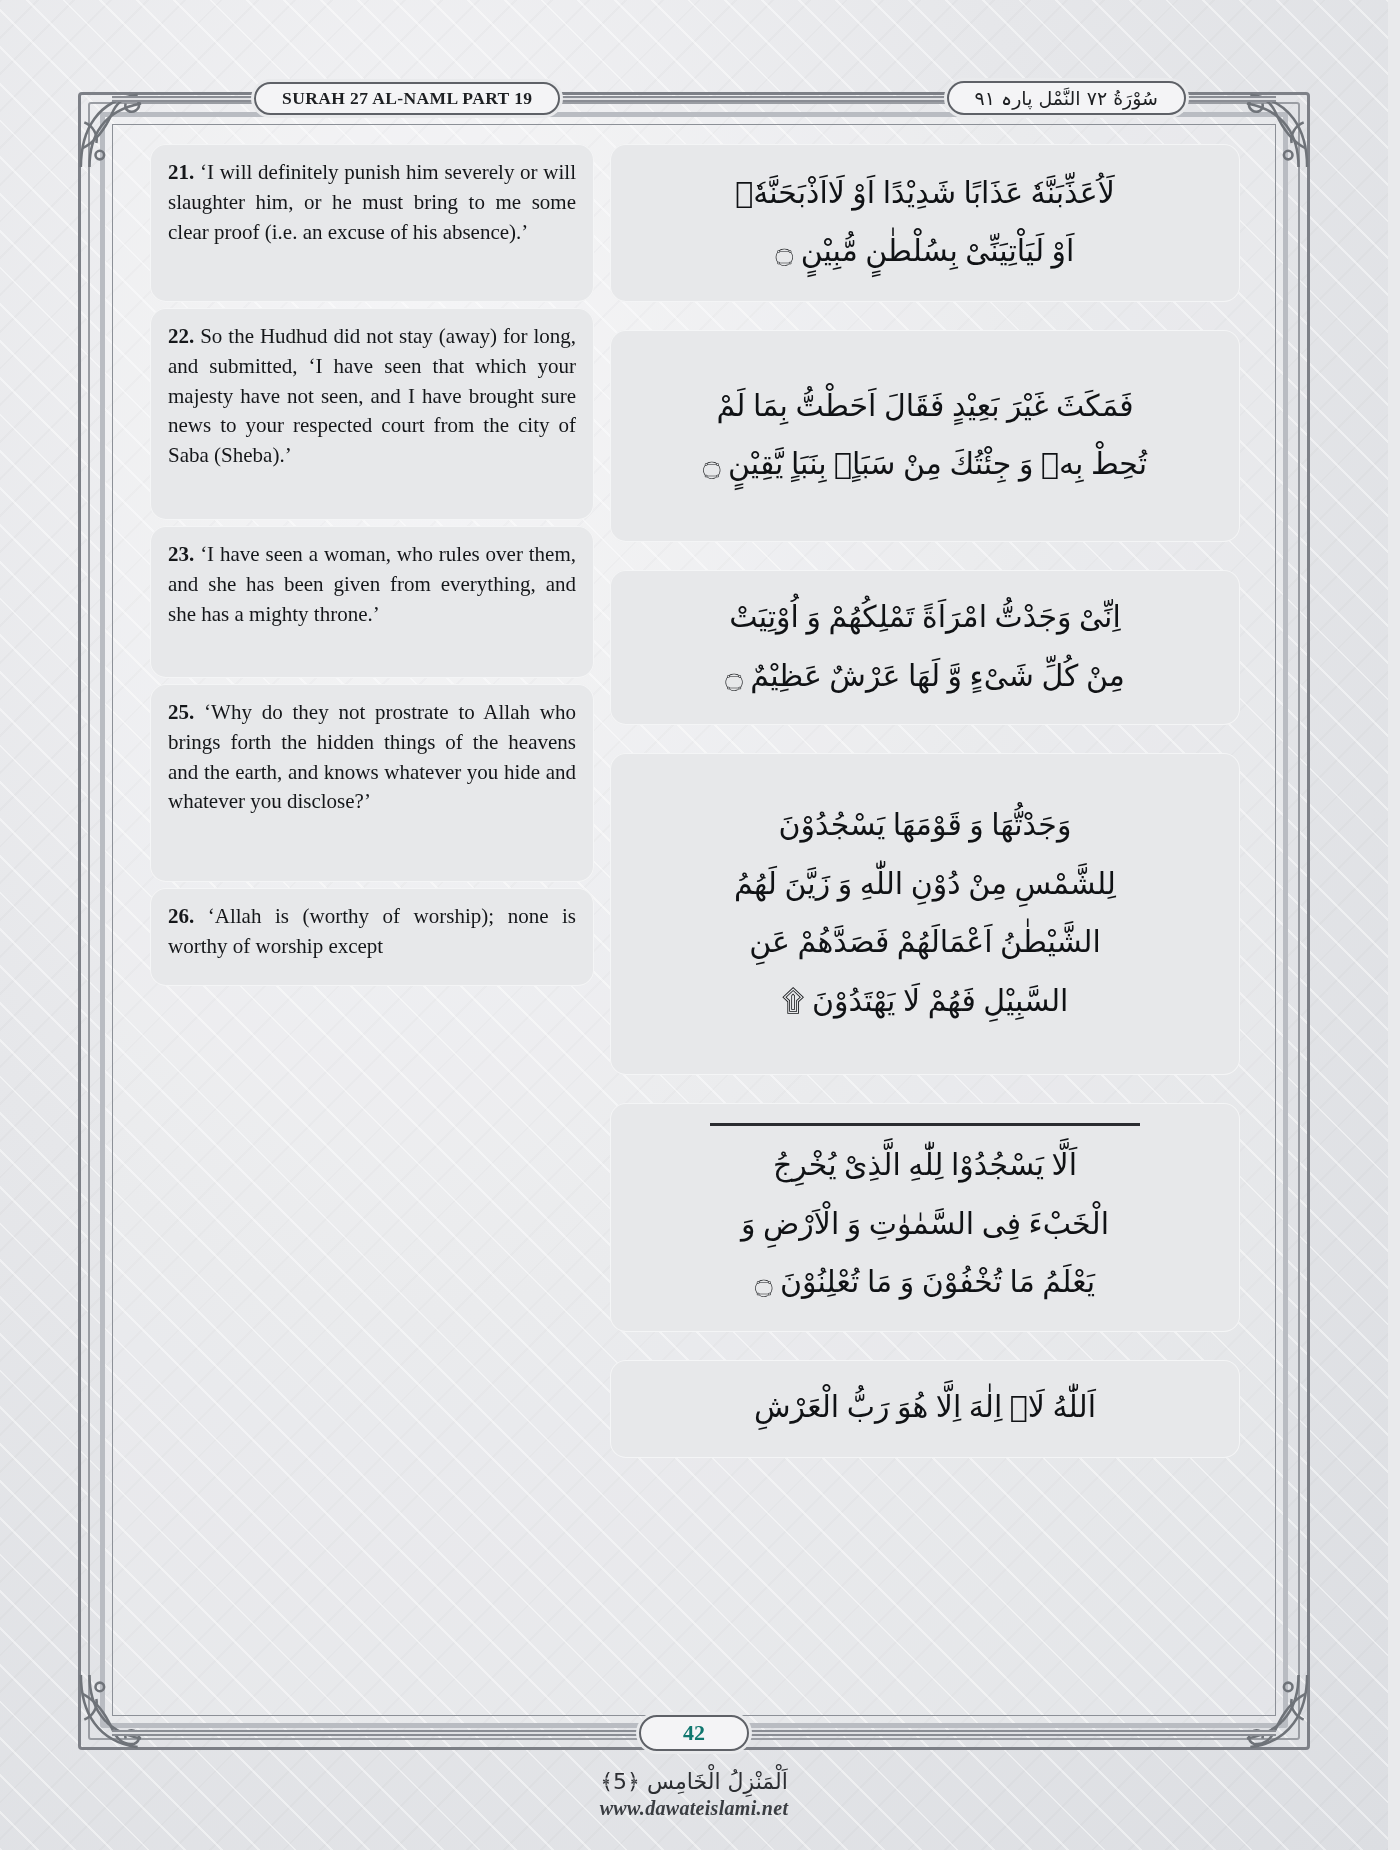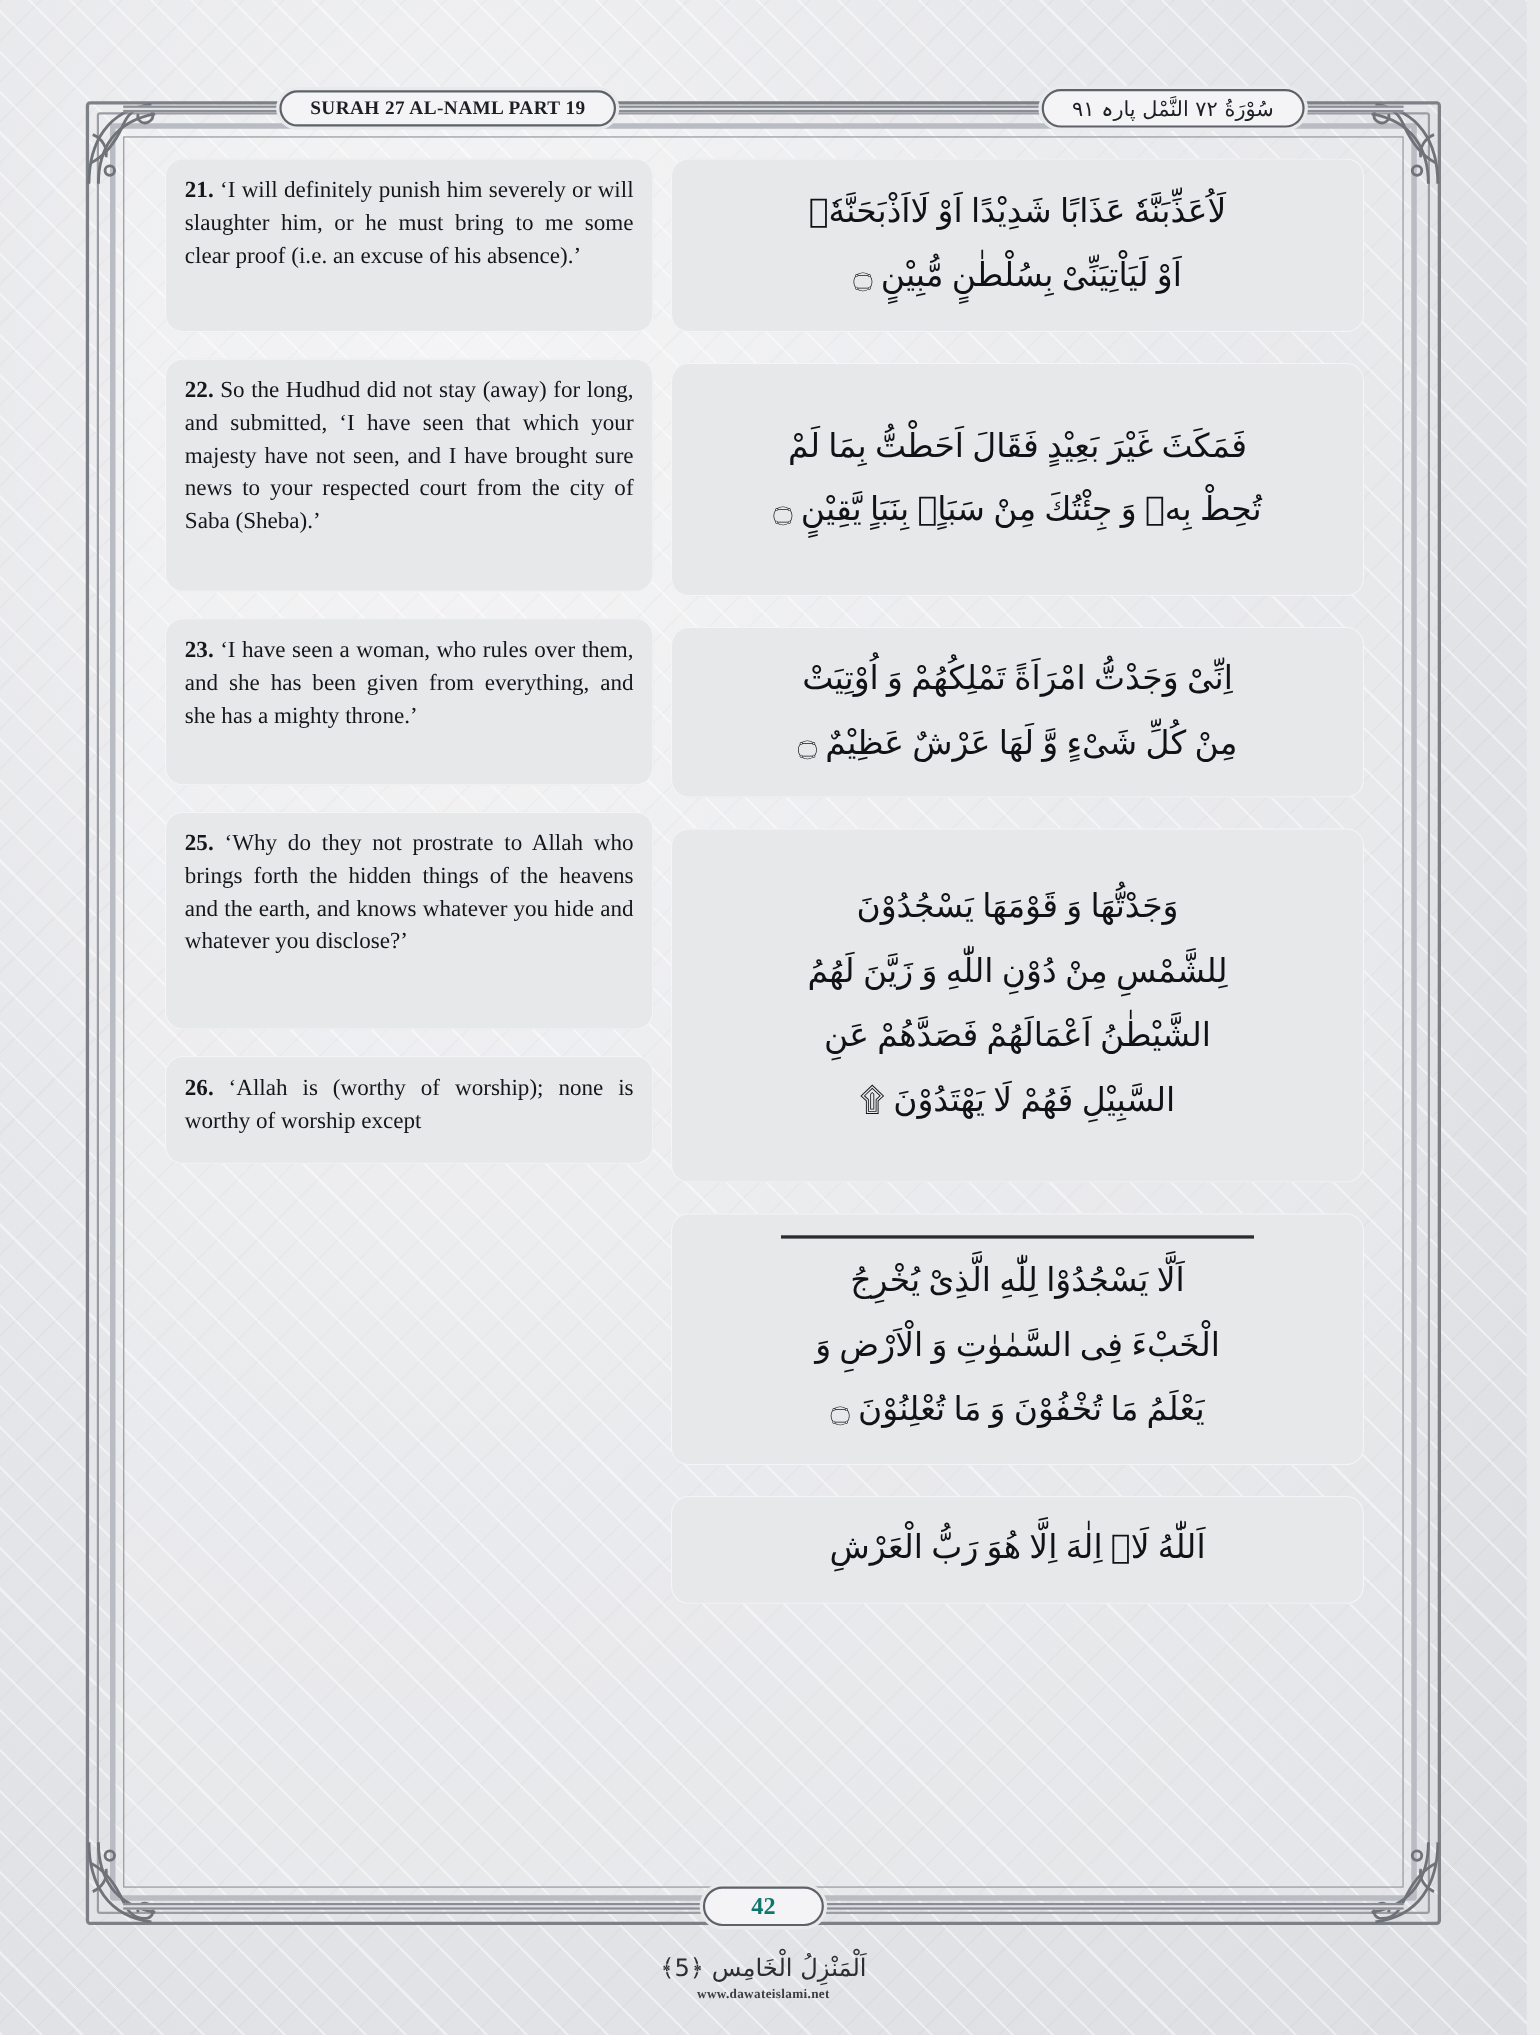--- a/index.html
+++ b/index.html
@@ -105,21 +105,21 @@
     unicode-bidi:bidi-override;
   }
 
   
   .content{
     position:absolute;
     left:150px; right:148px; top:144px; bottom:150px;
     display:flex;
     gap:16px;
   }
-  .col-en{ width:444px; flex:0 0 444px; display:flex; flex-direction:column; gap:24px;}
+  .col-en{ width:444px; flex:0 0 444px; display:flex; flex-direction:column; gap:6px;}
   .col-ar{ flex:1 1 auto; display:flex; flex-direction:column; gap:28px;}
 
   .vbox{
     background:#e7e8ea;
     border-radius:16px;
     padding:14px 18px 16px 18px;
     box-shadow:inset 0 0 0 1px rgba(255,255,255,.55);
   }
   .vbox.en{
     font-size:21px;
@@ -191,23 +191,24 @@
   .manzil{
     font-family:"DejaVu Sans", sans-serif;
     font-size:22px;
     color:#2b2d31;
     direction:rtl;
     margin-bottom:3px;
   }
   .site{
     font-family:"Liberation Serif", serif;
     font-weight:bold;
-    font-size:12px;
+    font-size:20px;
     color:#3a3d42;
     letter-spacing:.3px;
+    font-style:italic;
   }
 </style>
 </head>
 <body>
 
 <div id="page">
 
   <div class="frame-outer"></div>
   <div class="frame-mid"></div>
   <div class="frame-inner"></div>

